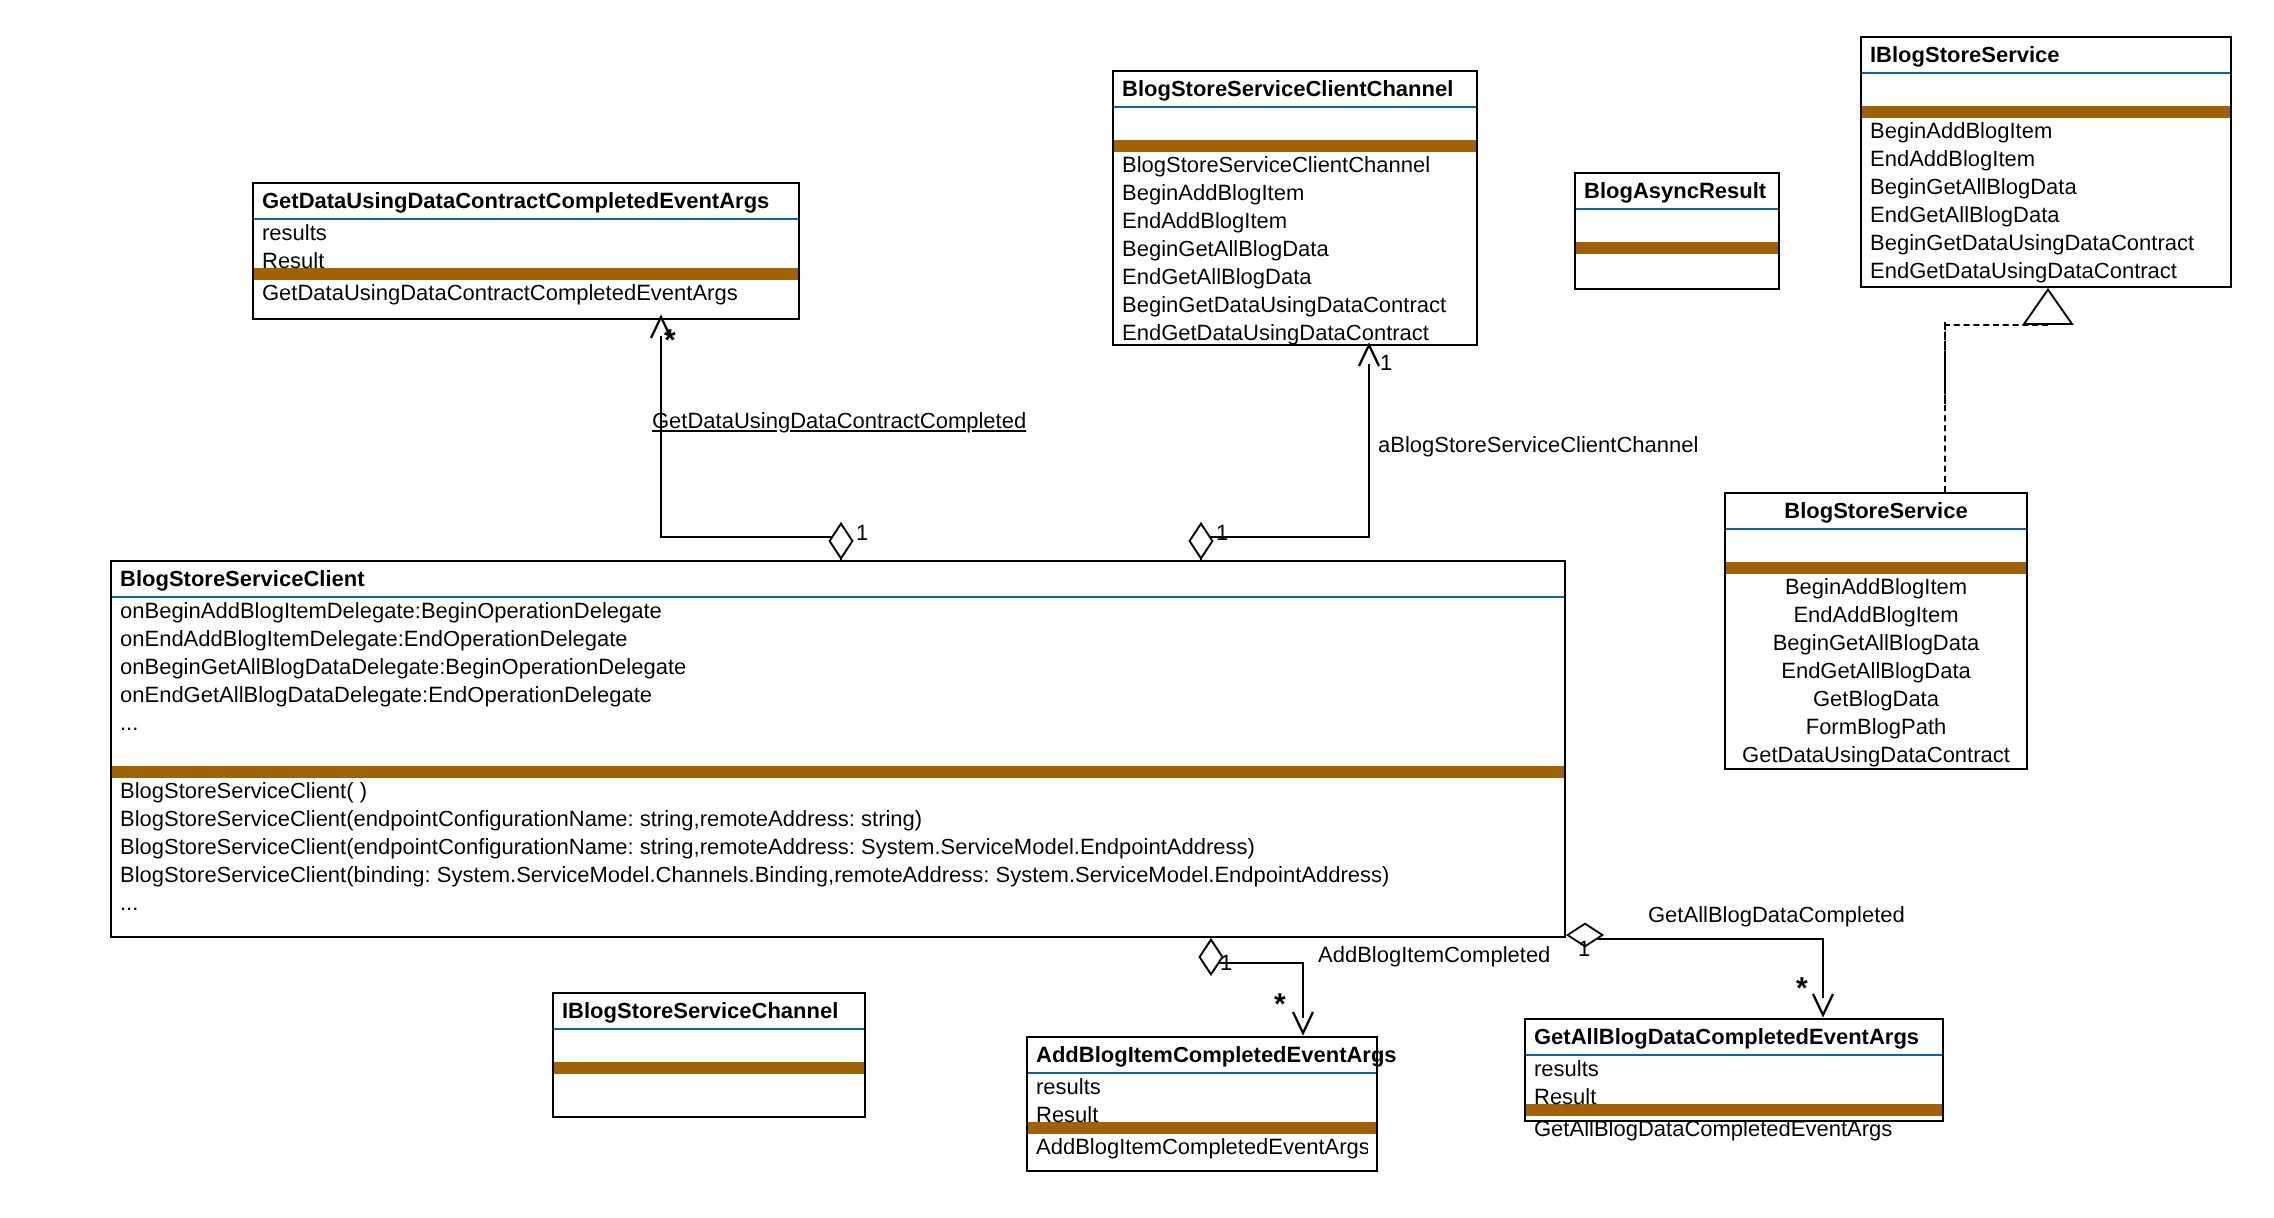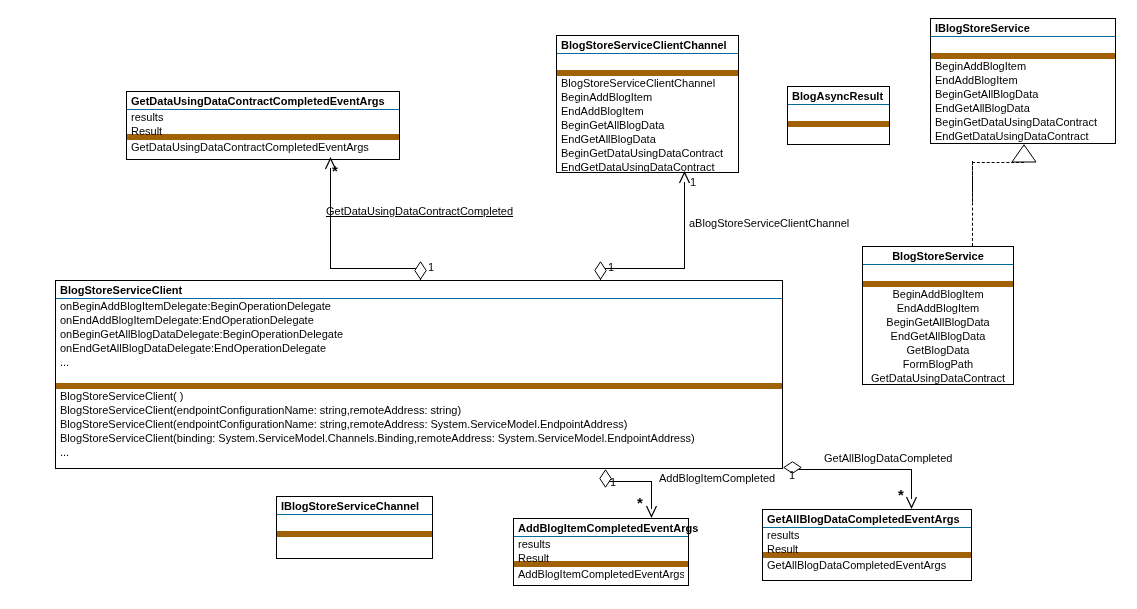--- a/index.html
+++ b/index.html
@@ -203,21 +203,21 @@
     <div class="uml-name">AddBlogItemCompletedEventArgs</div>
     <div class="uml-attrs" style="height:30px;">
       <div class="uml-row">results</div>
       <div class="uml-row">Result</div>
     </div>
     <div class="uml-ops">
       <div class="uml-row">AddBlogItemCompletedEventArgs</div>
     </div>
   </div>
 
-  <div class="uml-class" style="left:762px; top:509px; width:210px; height:72px;">
+  <div class="uml-class" style="left:762px; top:509px; width:210px; height:52px;">
     <div class="uml-name">GetAllBlogDataCompletedEventArgs</div>
     <div class="uml-attrs" style="height:30px;">
       <div class="uml-row">results</div>
       <div class="uml-row">Result</div>
     </div>
     <div class="uml-ops">
       <div class="uml-row">GetAllBlogDataCompletedEventArgs</div>
     </div>
   </div>
 

